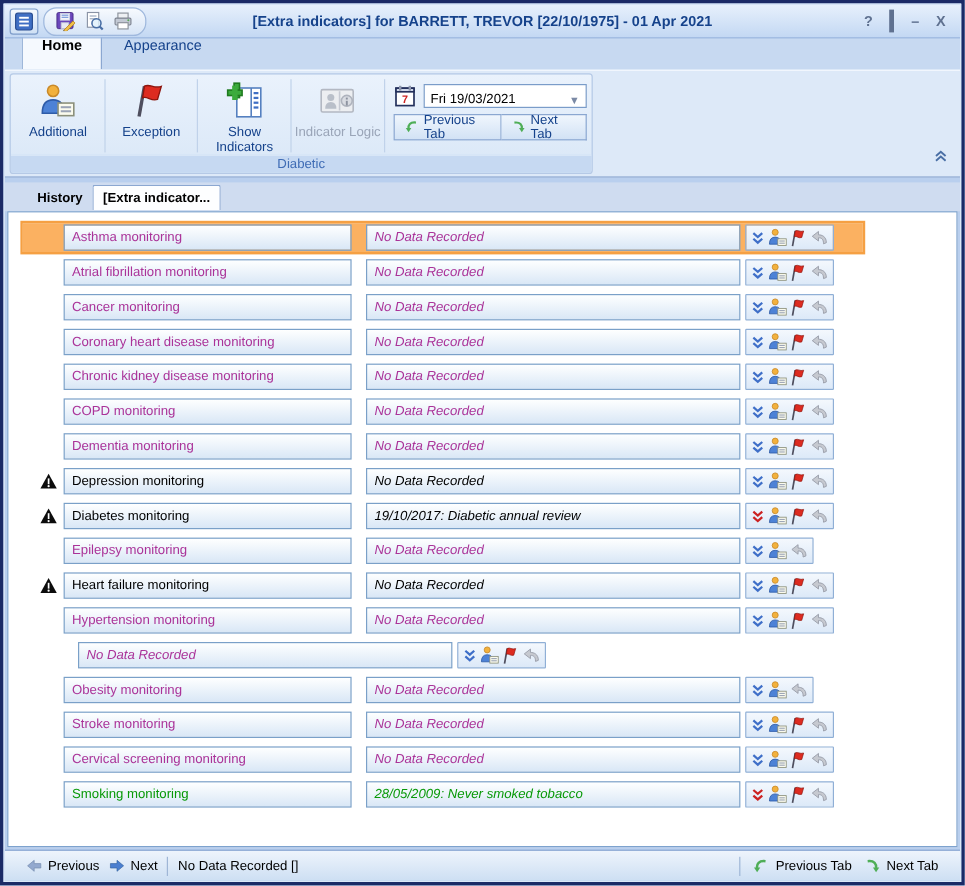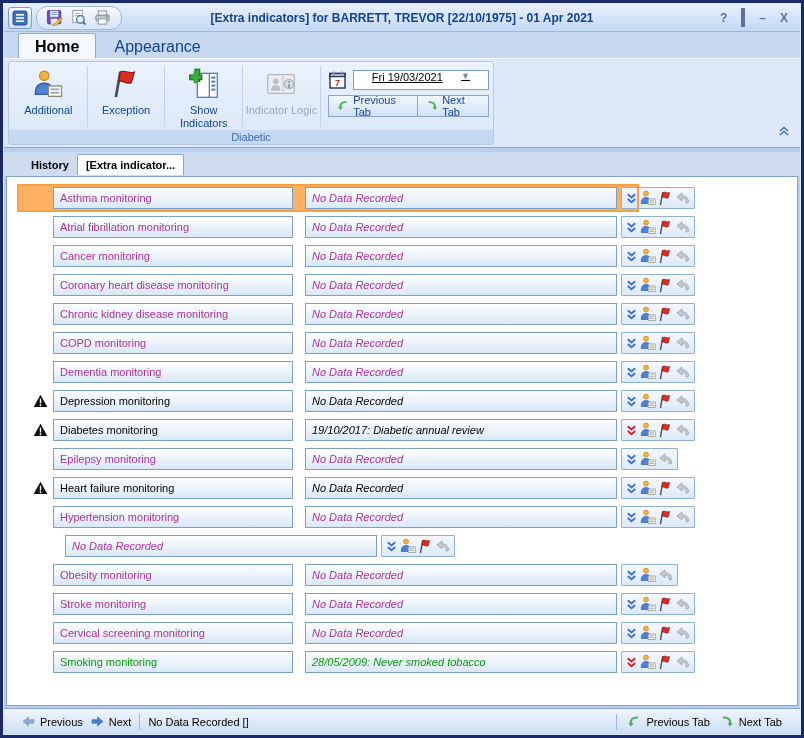--- a/index.html
+++ b/index.html
@@ -41,21 +41,21 @@
   .win-controls { margin-left:auto; display:flex; align-items:center; gap:14px; padding-right:12px; z-index:2; }
   .win-controls .wc { color:#5f7190; font-weight:bold; font-size:12px; line-height:1; cursor:default; }
   .wc-restore { width:10px; height:9px; border:2px solid #5f7190; border-top-width:3px; }
 
   
   .ribbon-tabs {
     height:26px; flex:0 0 26px; background:#c7d9f1;
     display:flex; align-items:flex-end; padding-left:14px; gap:2px;
   }
   .rtab {
-    font-size:16px; color:#15428b; padding:4px 16px 2px 16px; cursor:default;
+    font-size:12px; color:#15428b; padding:4px 16px 13px 16px; cursor:default;
     border-radius:3px 3px 0 0;
   }
   .rtab.active {
     background:#f5f9fe; color:#000; font-weight:bold;
     border:1px solid #8ba7d1; border-bottom:none;
   }
 
   
   .ribbon {
     height:90px; flex:0 0 90px; background:#dde9f8;
@@ -77,21 +77,21 @@
     justify-content:flex-start; gap:3px; padding-top:3px; cursor:default;
     font-size:11px; color:#15428b; text-align:center; line-height:1.15;
   }
   .rbtn .bicon { height:34px; display:flex; align-items:center; justify-content:center; }
   .rbtn.disabled { color:#9aa5b8; }
   .vsep { width:1px; background:#c0d2ea; margin:2px 1px; }
   .controls-right { width:172px; display:flex; flex-direction:column; gap:5px; padding:6px 2px 0 6px; }
   .date-row { display:flex; align-items:center; gap:5px; }
   .date-input {
     flex:1; height:20px; background:#fff; border:1px solid #7a9cc9;
-    font-size:11px; color:#000; display:flex; align-items:flex-start; padding:0 18px;text-decoration:underline;
+    font-size:11px; color:#000; display:flex; align-items:flex-end; padding:0 5px;
   }
   .date-input .ddarrow { margin-left:auto; color:#7b8aa5; font-size:9px; }
   .tabnav-row { display:flex; }
   .tabnav-btn {
     height:22px; display:flex; align-items:center; gap:4px; padding:0 8px;
     background:linear-gradient(#f0f6fd,#d2e2f5);
     border:1px solid #8ba7d1; font-size:11px; color:#15428b; cursor:default;
   }
   .tabnav-btn + .tabnav-btn { border-left:none; }
   .ribbon-collapse { position:absolute; right:10px; bottom:6px; cursor:default; }
@@ -110,21 +110,21 @@
     background:#fdfeff; border:1px solid #8ba7d1; border-bottom:none; padding-bottom:4px;
   }
 
   
   .main-panel {
     flex:1; background:#fff; border:1px solid #7da2ce; margin:0 2px;
     padding:9px 0 0 12px; overflow:hidden;
   }
   .ind-row {
     display:flex; align-items:center; height:24px; margin-bottom:5px;
-    width:618px; padding-left:2px;
+    width:700px; padding-left:2px;
   }
   .ind-row.selected { background:#fbb161; outline:2px solid #f5a043; }
   .warn-zone { width:32px; flex:0 0 32px; display:flex; justify-content:flex-end; padding-right:5px; }
   .ind-name, .ind-value {
     height:22px; border:1px solid #7aa0c8;
     background:linear-gradient(#feffff,#d9e7f6);
     font-size:11px; display:flex; align-items:center; padding:0 6px;
     white-space:nowrap; overflow:hidden;
   }
   .ind-name { width:240px; flex:0 0 240px; }

